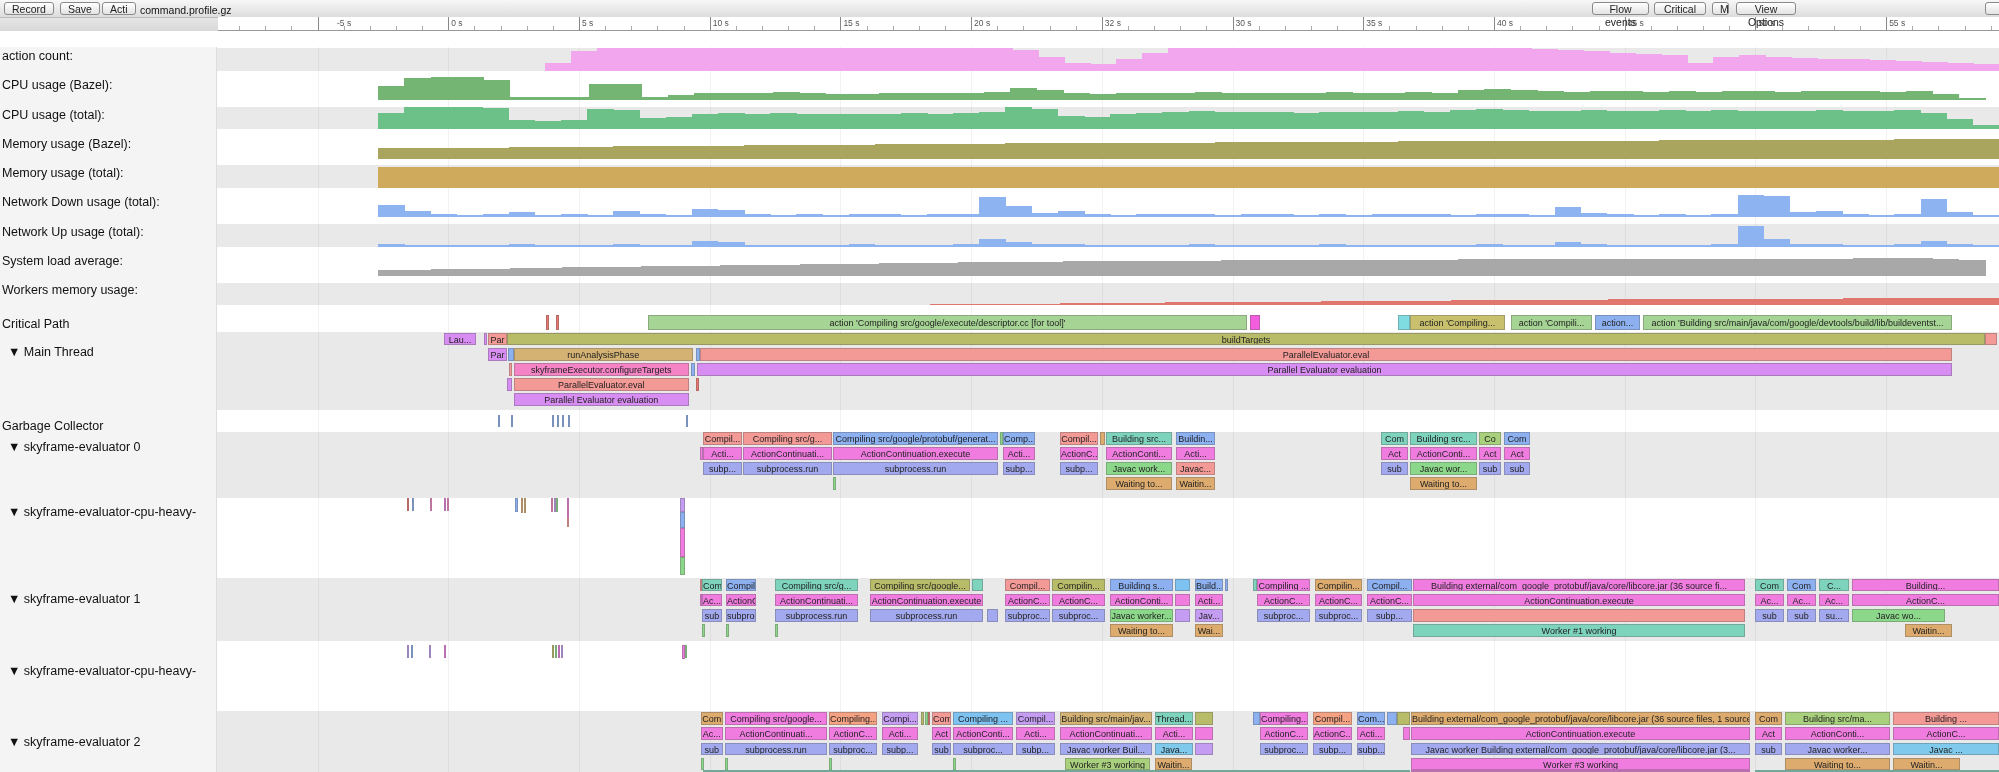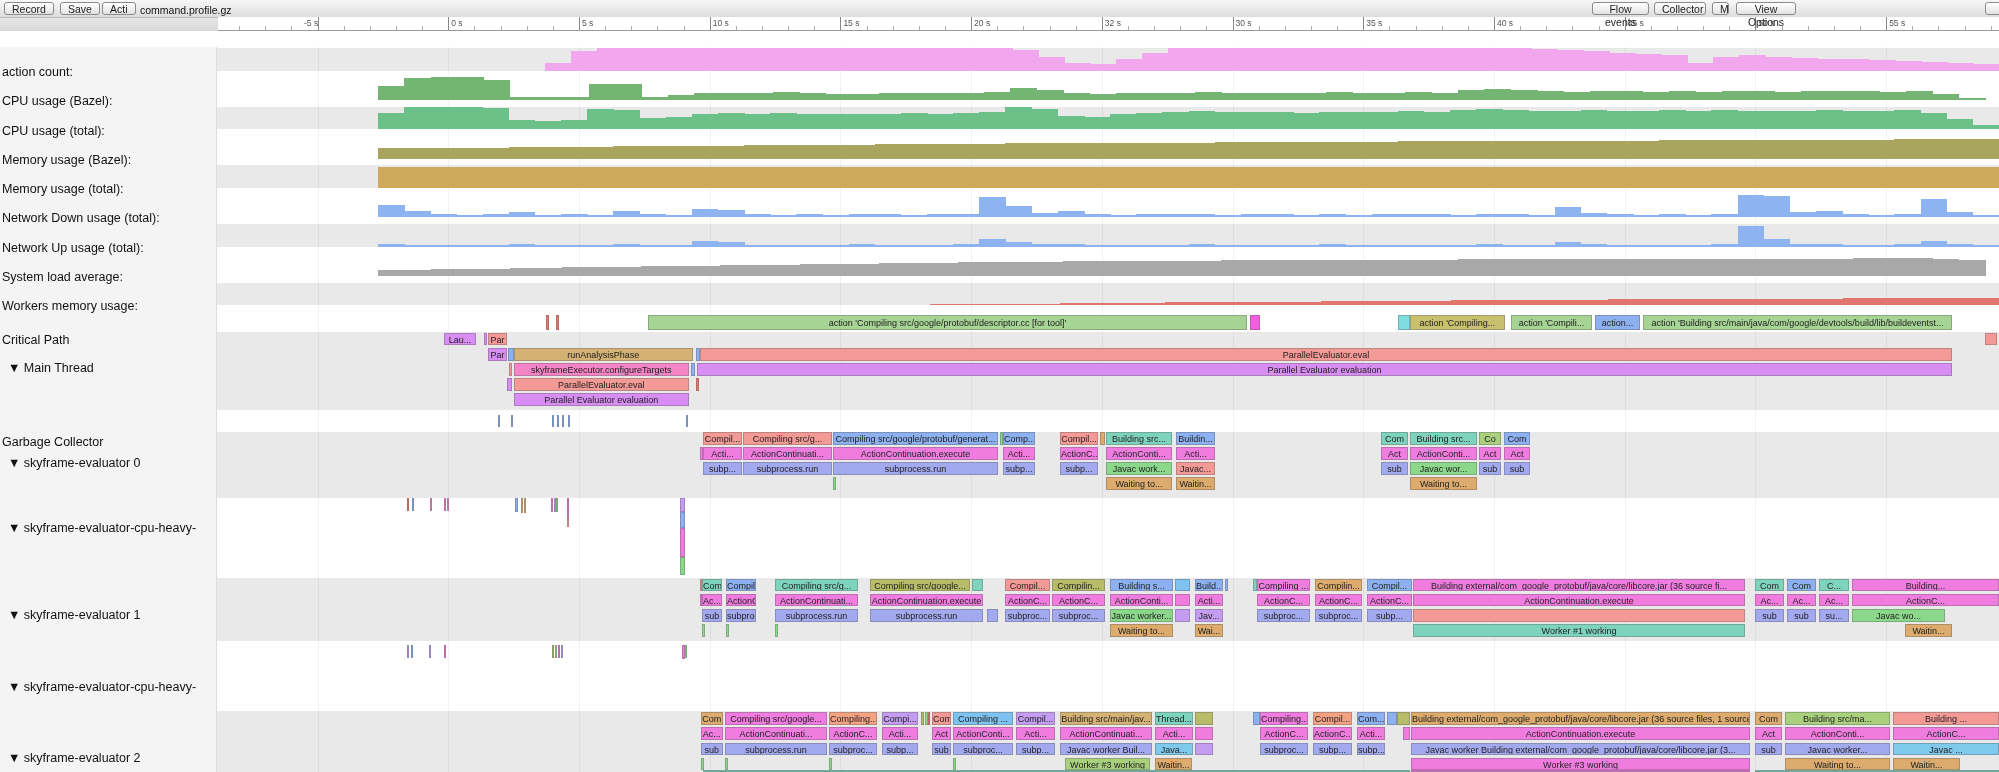--- a/index.html
+++ b/index.html
@@ -18,21 +18,21 @@
   #process-bar{position:absolute;left:0;top:31px;width:1999px;height:16px;background:#e4e4e4;border-top:1px solid #b5b5b5;border-bottom:1px solid #cccccc;z-index:30;box-sizing:border-box;}
   #process-bar span{font-size:10.5px;color:#222;margin-left:8px;line-height:15px;display:inline-block;}
   
   #canvas{position:absolute;left:0;top:0;width:1999px;height:772px;z-index:1;}
   .band{position:absolute;left:217px;right:0;background:#e9e9e9;}
   .gridline{position:absolute;top:47px;bottom:0;width:1px;background:rgba(0,0,0,0.05);}
   .cbar{position:absolute;}
   .slice{position:absolute;box-sizing:border-box;border:1px solid rgba(90,90,90,0.35);font-size:9px;color:#222;text-align:center;overflow:hidden;white-space:nowrap;cursor:default;}
   
   #sidebar{position:absolute;left:0;top:47px;width:217px;bottom:0;background:#f4f4f4;border-right:1px solid #ddd;z-index:20;box-sizing:border-box;}
-  .rowlabel{position:absolute;left:2px;font-size:12.5px;color:#111;white-space:nowrap;margin-top:16px;}
+  .rowlabel{position:absolute;left:2px;font-size:12.5px;color:#111;white-space:nowrap;}
   .rowlabel.thread{left:8px;}
 </style>
 </head>
 <body>
 
 <div id="app">
 
   <div id="canvas">
       <div class="band" style="top: 48px; height: 22.7px;"></div>
       <div class="band" style="top: 106.7px; height: 22.7px;"></div>
@@ -519,30 +519,31 @@
       <div class="cbar" style="left: 1790.41px; width: 26.6732px; top: 298.59px; height: 6.81px; background: rgb(224, 118, 110);"></div>
       <div class="cbar" style="left: 1816.49px; width: 26.6732px; top: 298.59px; height: 6.81px; background: rgb(224, 118, 110);"></div>
       <div class="cbar" style="left: 1842.56px; width: 26.6732px; top: 298.363px; height: 7.037px; background: rgb(224, 118, 110);"></div>
       <div class="cbar" style="left: 1868.63px; width: 26.6732px; top: 298.363px; height: 7.037px; background: rgb(224, 118, 110);"></div>
       <div class="cbar" style="left: 1894.71px; width: 26.6732px; top: 298.136px; height: 7.264px; background: rgb(224, 118, 110);"></div>
       <div class="cbar" style="left: 1920.78px; width: 26.6732px; top: 298.136px; height: 7.264px; background: rgb(224, 118, 110);"></div>
       <div class="cbar" style="left: 1946.85px; width: 26.6732px; top: 297.909px; height: 7.491px; background: rgb(224, 118, 110);"></div>
       <div class="cbar" style="left: 1972.93px; width: 26.6732px; top: 297.909px; height: 7.491px; background: rgb(224, 118, 110);"></div>
       <div class="slice" style="left: 546px; width: 3px; top: 315px; height: 15px; line-height: 15px; background: rgb(233, 117, 109);"></div>
       <div class="slice" style="left: 556px; width: 3px; top: 315px; height: 15px; line-height: 15px; background: rgb(233, 117, 109);"></div>
-      <div class="slice" style="left: 648px; width: 599px; top: 315px; height: 15px; line-height: 15px; background: rgb(166, 212, 148);">action 'Compiling src/google/protobuf/descriptor.cc [for tool]'</div>
+      <div class="slice" style="left: 648px; width: 599px; top: 315px; height: 15px; line-height: 15px; background: rgb(166, 212, 148);">action 'Compiling src/google/execute/descriptor.cc [for tool]'</div>
       <div class="slice" style="left: 1250px; width: 10px; top: 315px; height: 15px; line-height: 15px; background: rgb(242, 94, 222);"></div>
       <div class="slice" style="left: 1398px; width: 12px; top: 315px; height: 15px; line-height: 15px; background: rgb(127, 221, 226);"></div>
       <div class="slice" style="left: 1410px; width: 95px; top: 315px; height: 15px; line-height: 15px; background: rgb(201, 192, 109);">action 'Compiling...</div>
       <div class="slice" style="left: 1511px; width: 81px; top: 315px; height: 15px; line-height: 15px; background: rgb(166, 212, 148);">action 'Compili...</div>
       <div class="slice" style="left: 1595px; width: 45px; top: 315px; height: 15px; line-height: 15px; background: rgb(140, 176, 240);">action...</div>
       <div class="slice" style="left: 1643px; width: 309px; top: 315px; height: 15px; line-height: 15px; background: rgb(166, 212, 148);">action 'Building src/main/java/com/google/devtools/build/lib/buildeventst...</div>
       <div class="slice" style="left: 444px; width: 32px; top: 332.7px; height: 12.8px; line-height: 12.8px; background: rgb(216, 141, 242);">Lau...</div>
       <div class="slice" style="left: 484px; width: 2.5px; top: 332.7px; height: 12.8px; line-height: 12.8px; background: rgb(216, 141, 242);"></div>
       <div class="slice" style="left: 488px; width: 19px; top: 332.7px; height: 12.8px; line-height: 12.8px; background: rgb(244, 154, 150);">Par</div>
+      <div class="slice" style="left: 507px; width: 1478px; top: 332.7px; height: 12.8px; line-height: 12.8px; background: rgb(184, 188, 104);">buildTargets</div>
       <div class="slice" style="left: 1985px; width: 12px; top: 332.7px; height: 12.8px; line-height: 12.8px; background: rgb(244, 154, 150);"></div>
       <div class="slice" style="left: 488px; width: 19px; top: 347.8px; height: 12.8px; line-height: 12.8px; background: rgb(216, 141, 242);">Par</div>
       <div class="slice" style="left: 507.5px; width: 6px; top: 347.8px; height: 12.8px; line-height: 12.8px; background: rgb(140, 176, 240);"></div>
       <div class="slice" style="left: 513.7px; width: 179.3px; top: 347.8px; height: 12.8px; line-height: 12.8px; background: rgb(211, 178, 115);">runAnalysisPhase</div>
       <div class="slice" style="left: 696px; width: 3.5px; top: 347.8px; height: 12.8px; line-height: 12.8px; background: rgb(140, 176, 240);"></div>
       <div class="slice" style="left: 700px; width: 1252px; top: 347.8px; height: 12.8px; line-height: 12.8px; background: rgb(244, 154, 150);">ParallelEvaluator.eval</div>
       <div class="slice" style="left: 508.5px; width: 3.5px; top: 362.9px; height: 12.8px; line-height: 12.8px; background: rgb(244, 154, 150);"></div>
       <div class="slice" style="left: 513.7px; width: 175.3px; top: 362.9px; height: 12.8px; line-height: 12.8px; background: rgb(245, 132, 198);">skyframeExecutor.configureTargets</div>
       <div class="slice" style="left: 690.5px; width: 4.5px; top: 362.9px; height: 12.8px; line-height: 12.8px; background: rgb(140, 176, 240);"></div>
       <div class="slice" style="left: 697px; width: 1255px; top: 362.9px; height: 12.8px; line-height: 12.8px; background: rgb(216, 141, 242);">Parallel Evaluator evaluation</div>
@@ -777,21 +778,21 @@
       <div class="rowlabel thread" style="top: 458px;">▼  skyframe-evaluator-cpu-heavy-</div>
       <div class="rowlabel thread" style="top: 545px;">▼  skyframe-evaluator 1</div>
       <div class="rowlabel thread" style="top: 617px;">▼  skyframe-evaluator-cpu-heavy-</div>
       <div class="rowlabel thread" style="top: 688px;">▼  skyframe-evaluator 2</div>
     </div>
 
   <div id="toolbar-left-pad"></div>
   <div id="toolbar"></div>
   <div id="ruler">
       <div class="rtick" style="left: 99.5px;"></div>
-      <div class="rlabel" style="left: 86px;">-5 s</div>
+      <div class="rlabel" style="left: 119px;">-5 s</div>
       <div class="rtick-minor" style="left: 125.644px;"></div>
       <div class="rtick-minor" style="left: 151.788px;"></div>
       <div class="rtick-minor" style="left: 177.932px;"></div>
       <div class="rtick-minor" style="left: 204.076px;"></div>
       <div class="rtick" style="left: 230.22px;"></div>
       <div class="rlabel" style="left: 233.22px;">0 s</div>
       <div class="rtick-minor" style="left: 256.364px;"></div>
       <div class="rtick-minor" style="left: 282.508px;"></div>
       <div class="rtick-minor" style="left: 308.652px;"></div>
       <div class="rtick-minor" style="left: 334.796px;"></div>
@@ -864,19 +865,19 @@
       <div class="rtick-minor" style="left: 73.356px;"></div>
       <div class="rtick-minor" style="left: 47.212px;"></div>
       <div class="rtick-minor" style="left: 21.068px;"></div>
     </div>
 
   <button class="tbtn" style="left:4px;">Record</button>
   <button class="tbtn" style="left:60px;">Save</button>
   <button class="tbtn" style="left:102px;">Acti</button>
   <span id="filename">command.profile.gz</span>
   <button class="tbtn" style="left:1592px;width:57px;">Flow events</button>
-  <button class="tbtn" style="left:1654px;width:52px;">Collector</button>
+  <button class="tbtn" style="left:1654px;width:52px;">Critical</button>
   <button class="tbtn" style="left:1712px;width:17px;">M</button>
   <button class="tbtn" style="left:1736px;width:60px;">View Options</button>
   <button class="tbtn" style="left:1985px;width:30px;"></button>
 
 
 </div>
 
 </body></html>

